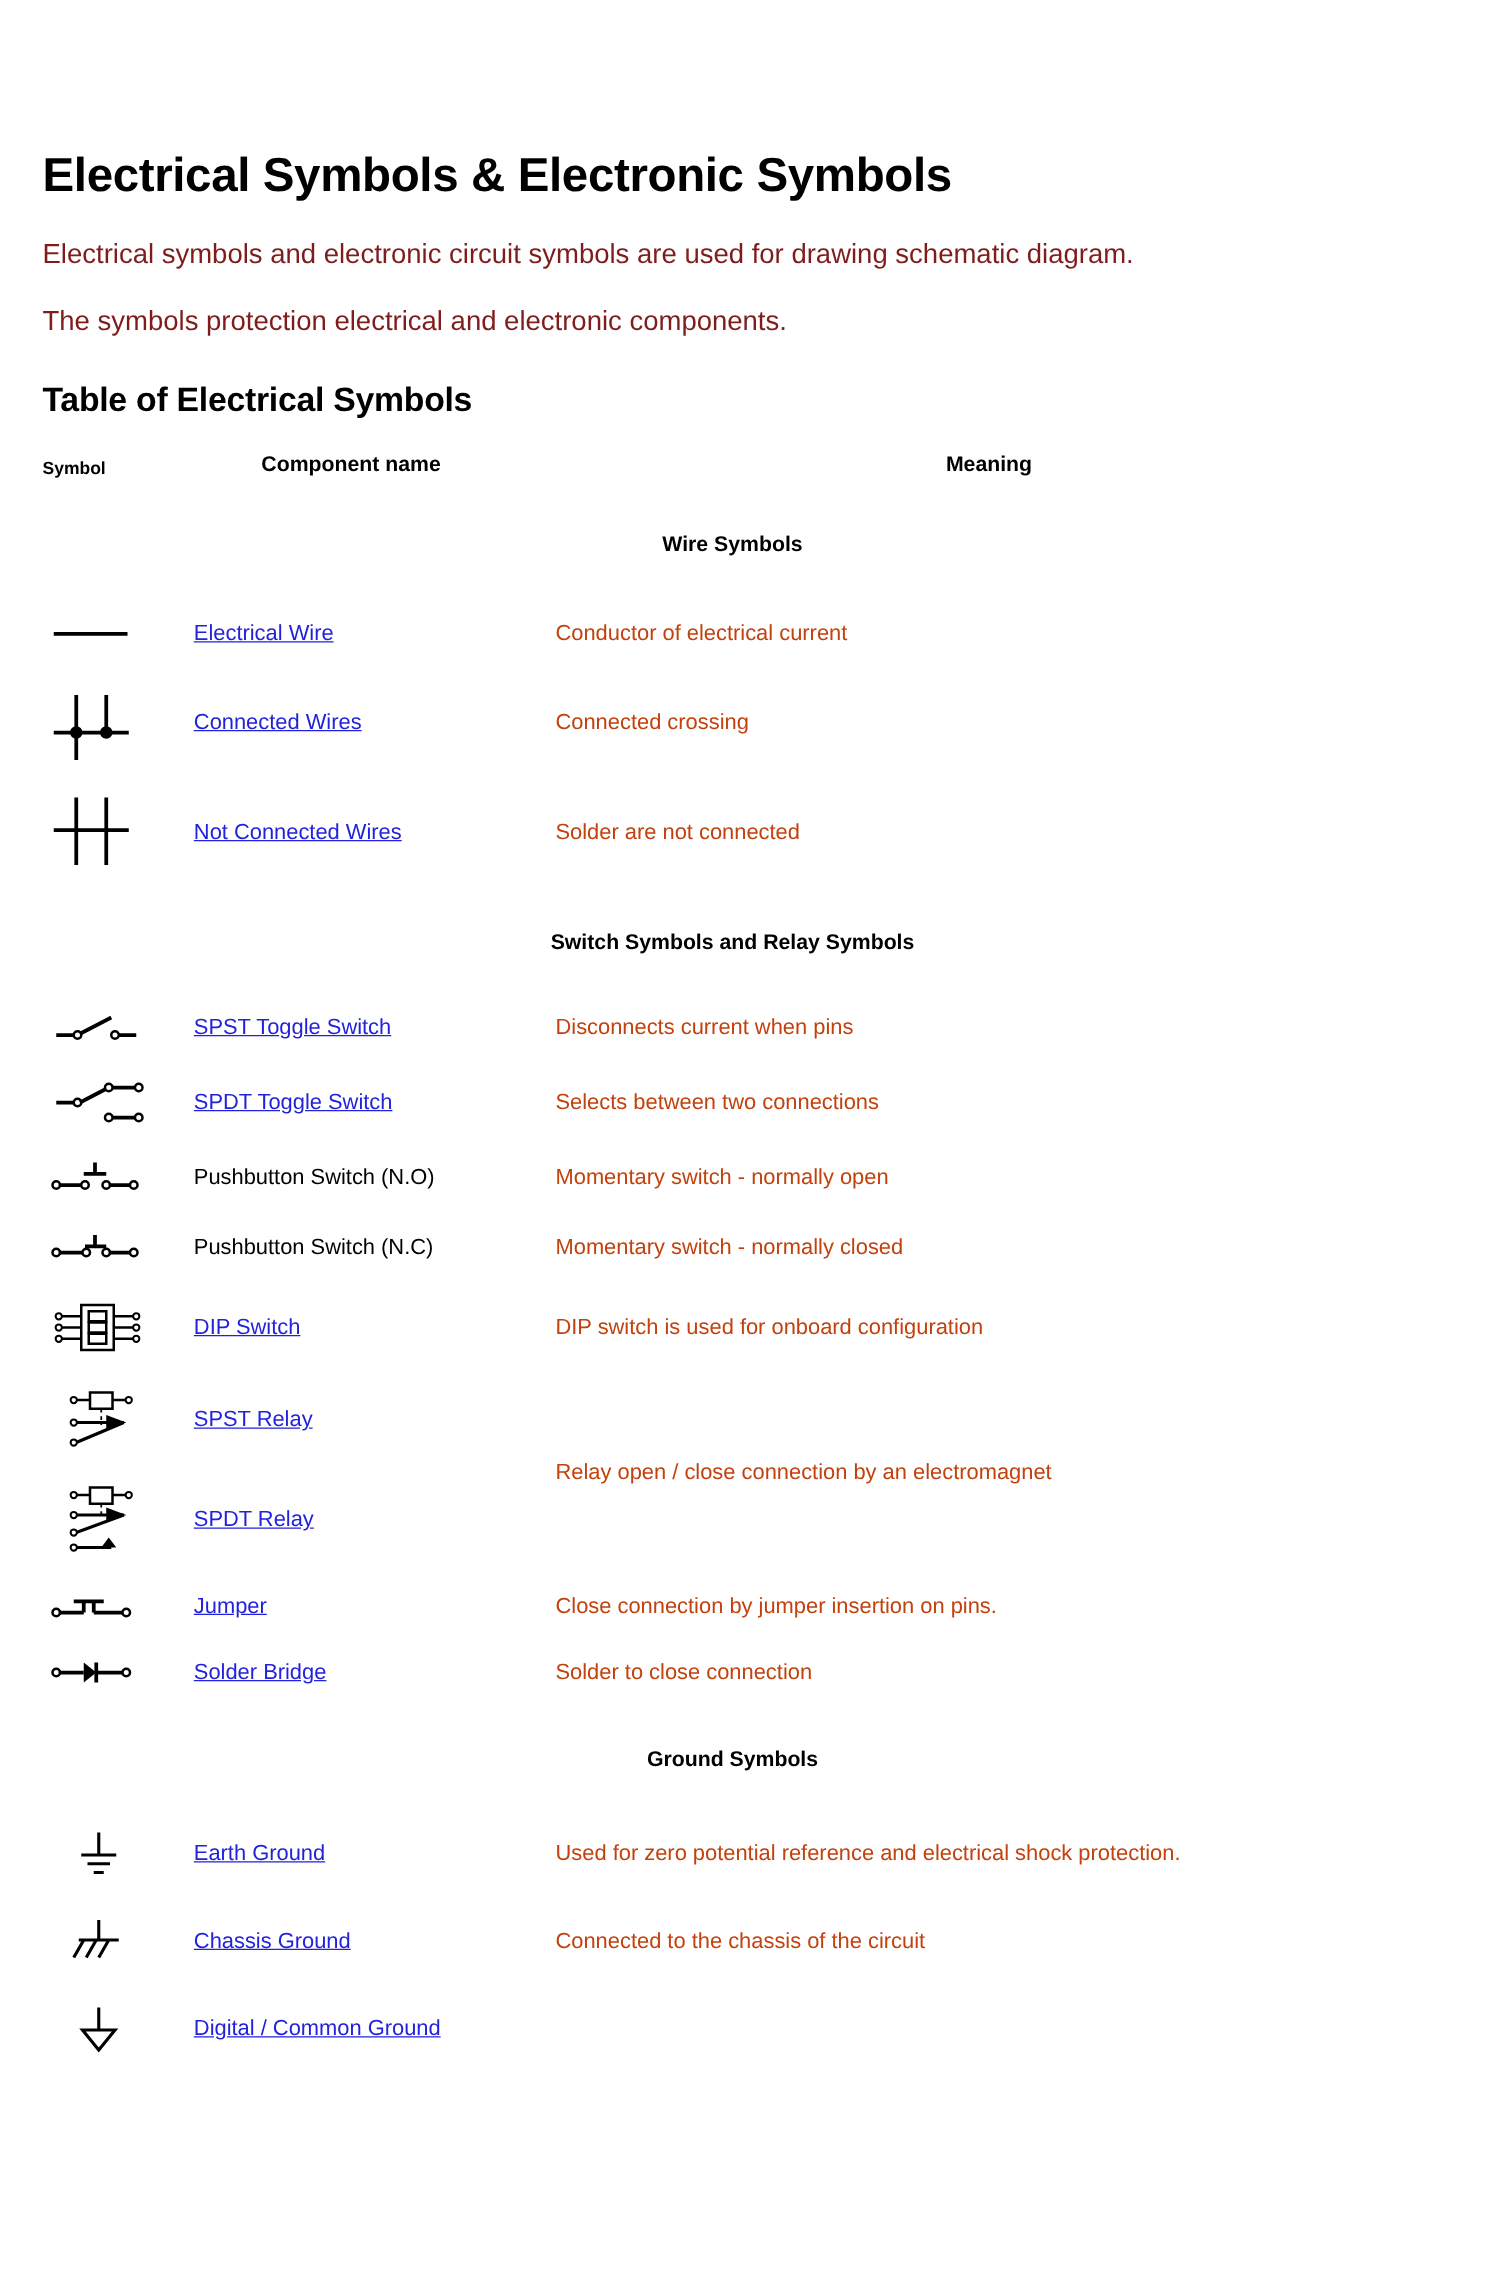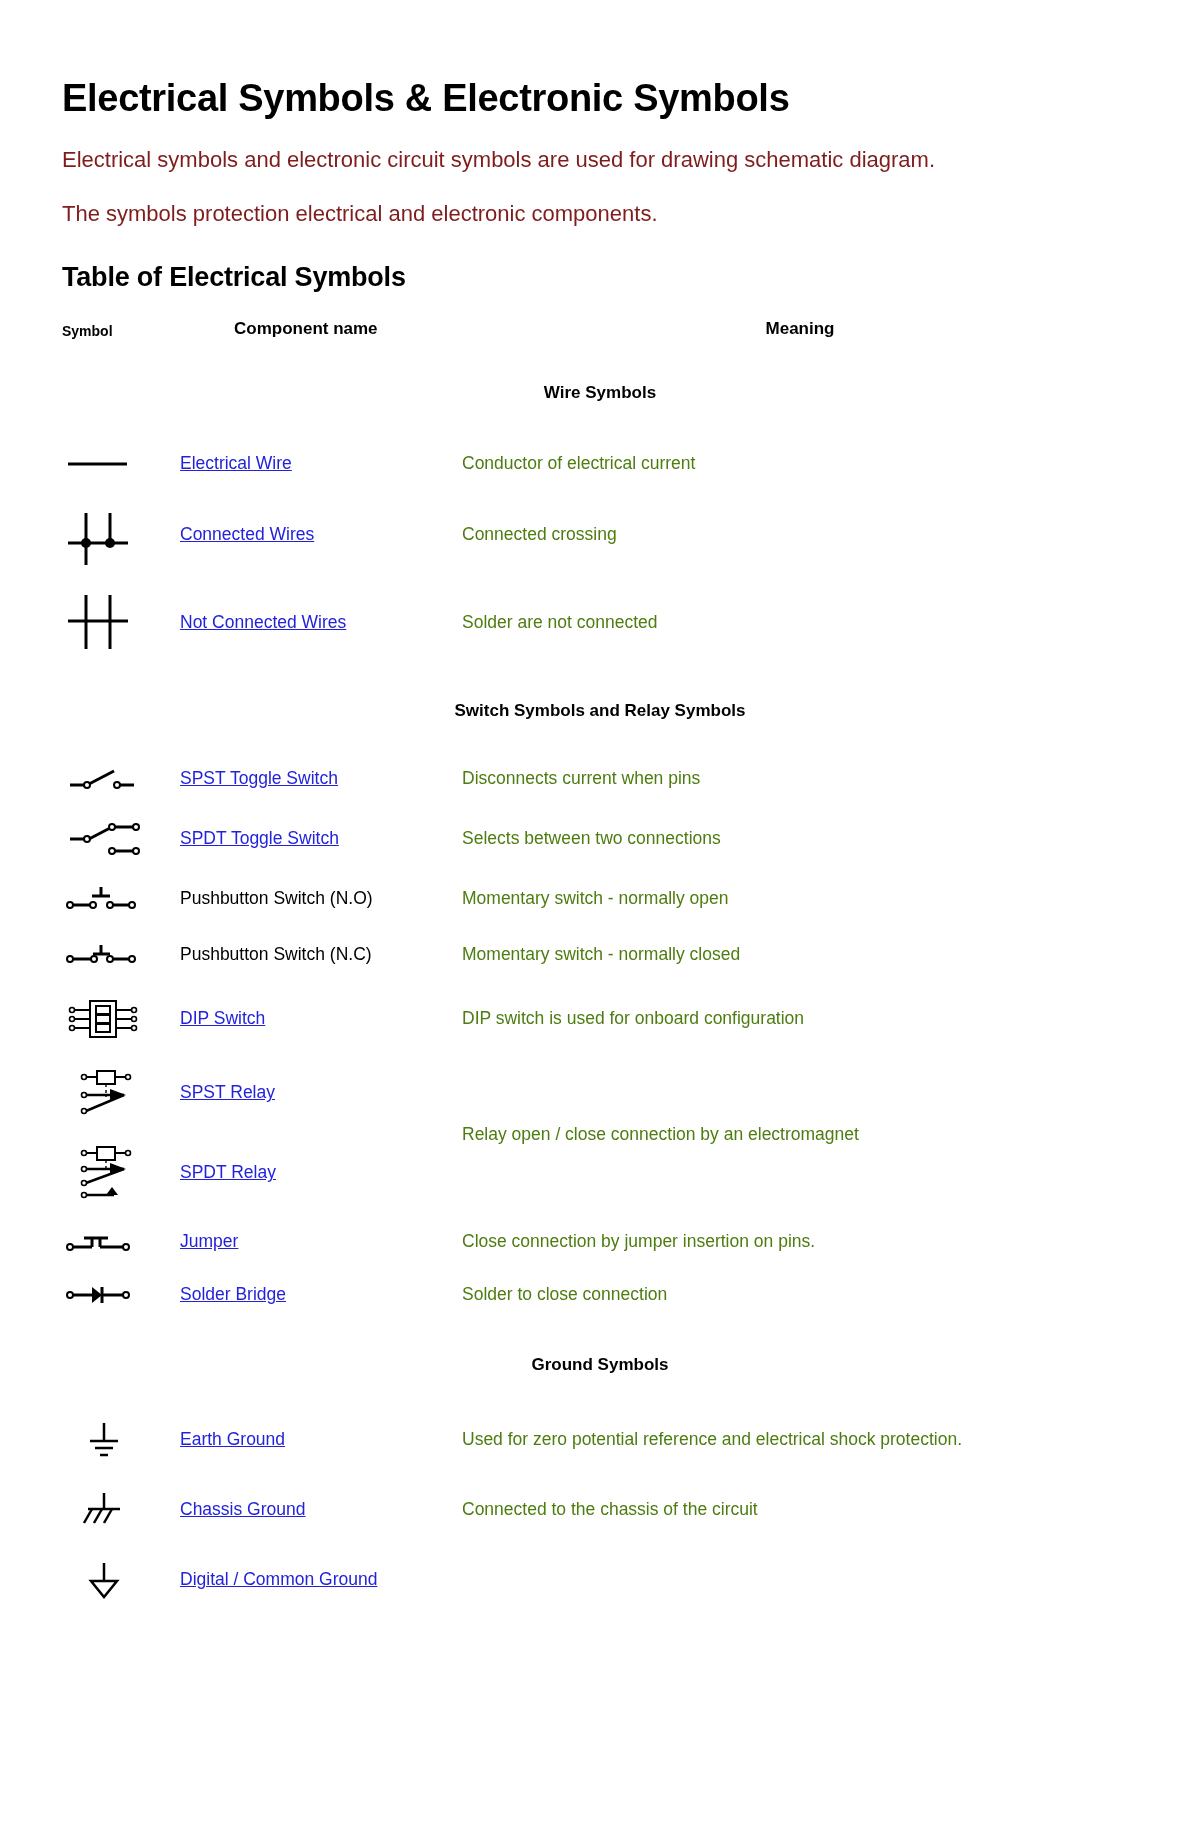--- a/index.html
+++ b/index.html
@@ -9,23 +9,24 @@
   }
   body {
     width: 1200px;
     height: 1835px;
     font-family: "Liberation Sans", sans-serif;
     color: #000000;
     position: relative;
     overflow: hidden;
   }
   .page {
-    padding: 78px 62px 0 62px;
+    padding: 78px 62px 0 34px;
     box-sizing: border-box;
     width: 1200px;
+    margin-top: 43px;
   }
   h1.page-title {
     font-size: 38px;
     font-weight: bold;
     margin: 0 0 26px 0;
     letter-spacing: -0.3px;
     line-height: 1.1;
   }
   p.intro {
     font-size: 22px;
@@ -78,21 +79,21 @@
   }
   td.cell-name {
     font-size: 17.5px;
     padding-left: 6px;
     white-space: nowrap;
   }
   td.cell-mean {
     font-size: 17.5px;
     padding-left: 0;
     line-height: 1.25;
-    color: #4d7c0f;
+    color: #c2410c;
   }
   a.link {
     color: #2222dd;
     text-decoration: underline;
     font-size: 17.5px;
   }
   span.plain { color: #000; font-size: 17.5px; }
 
   svg { display: block; }
   td.cell-sym svg { margin-left: auto; }

